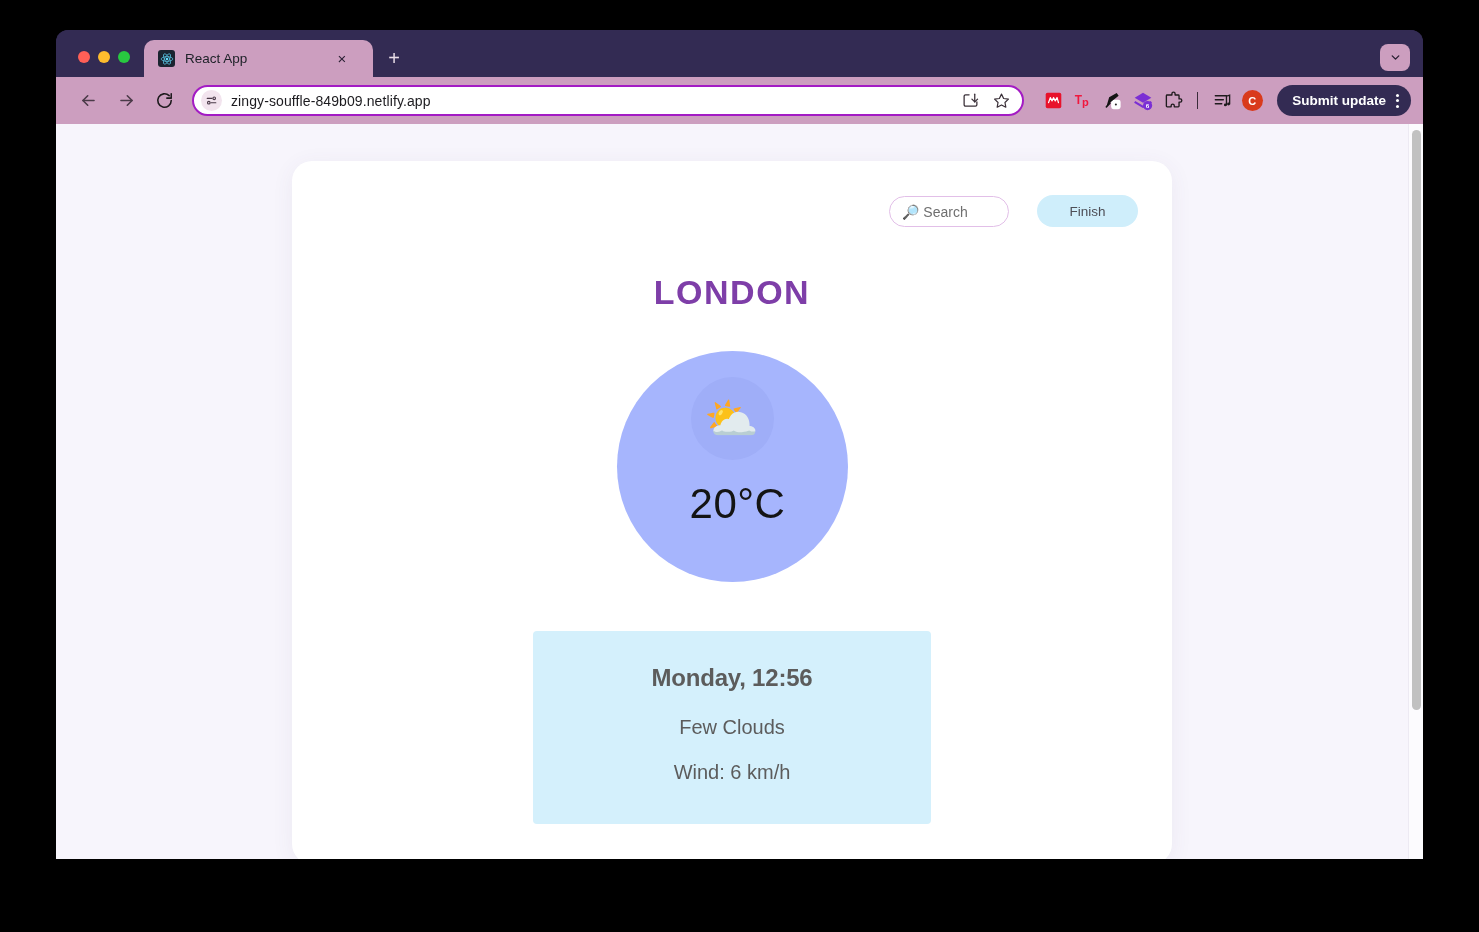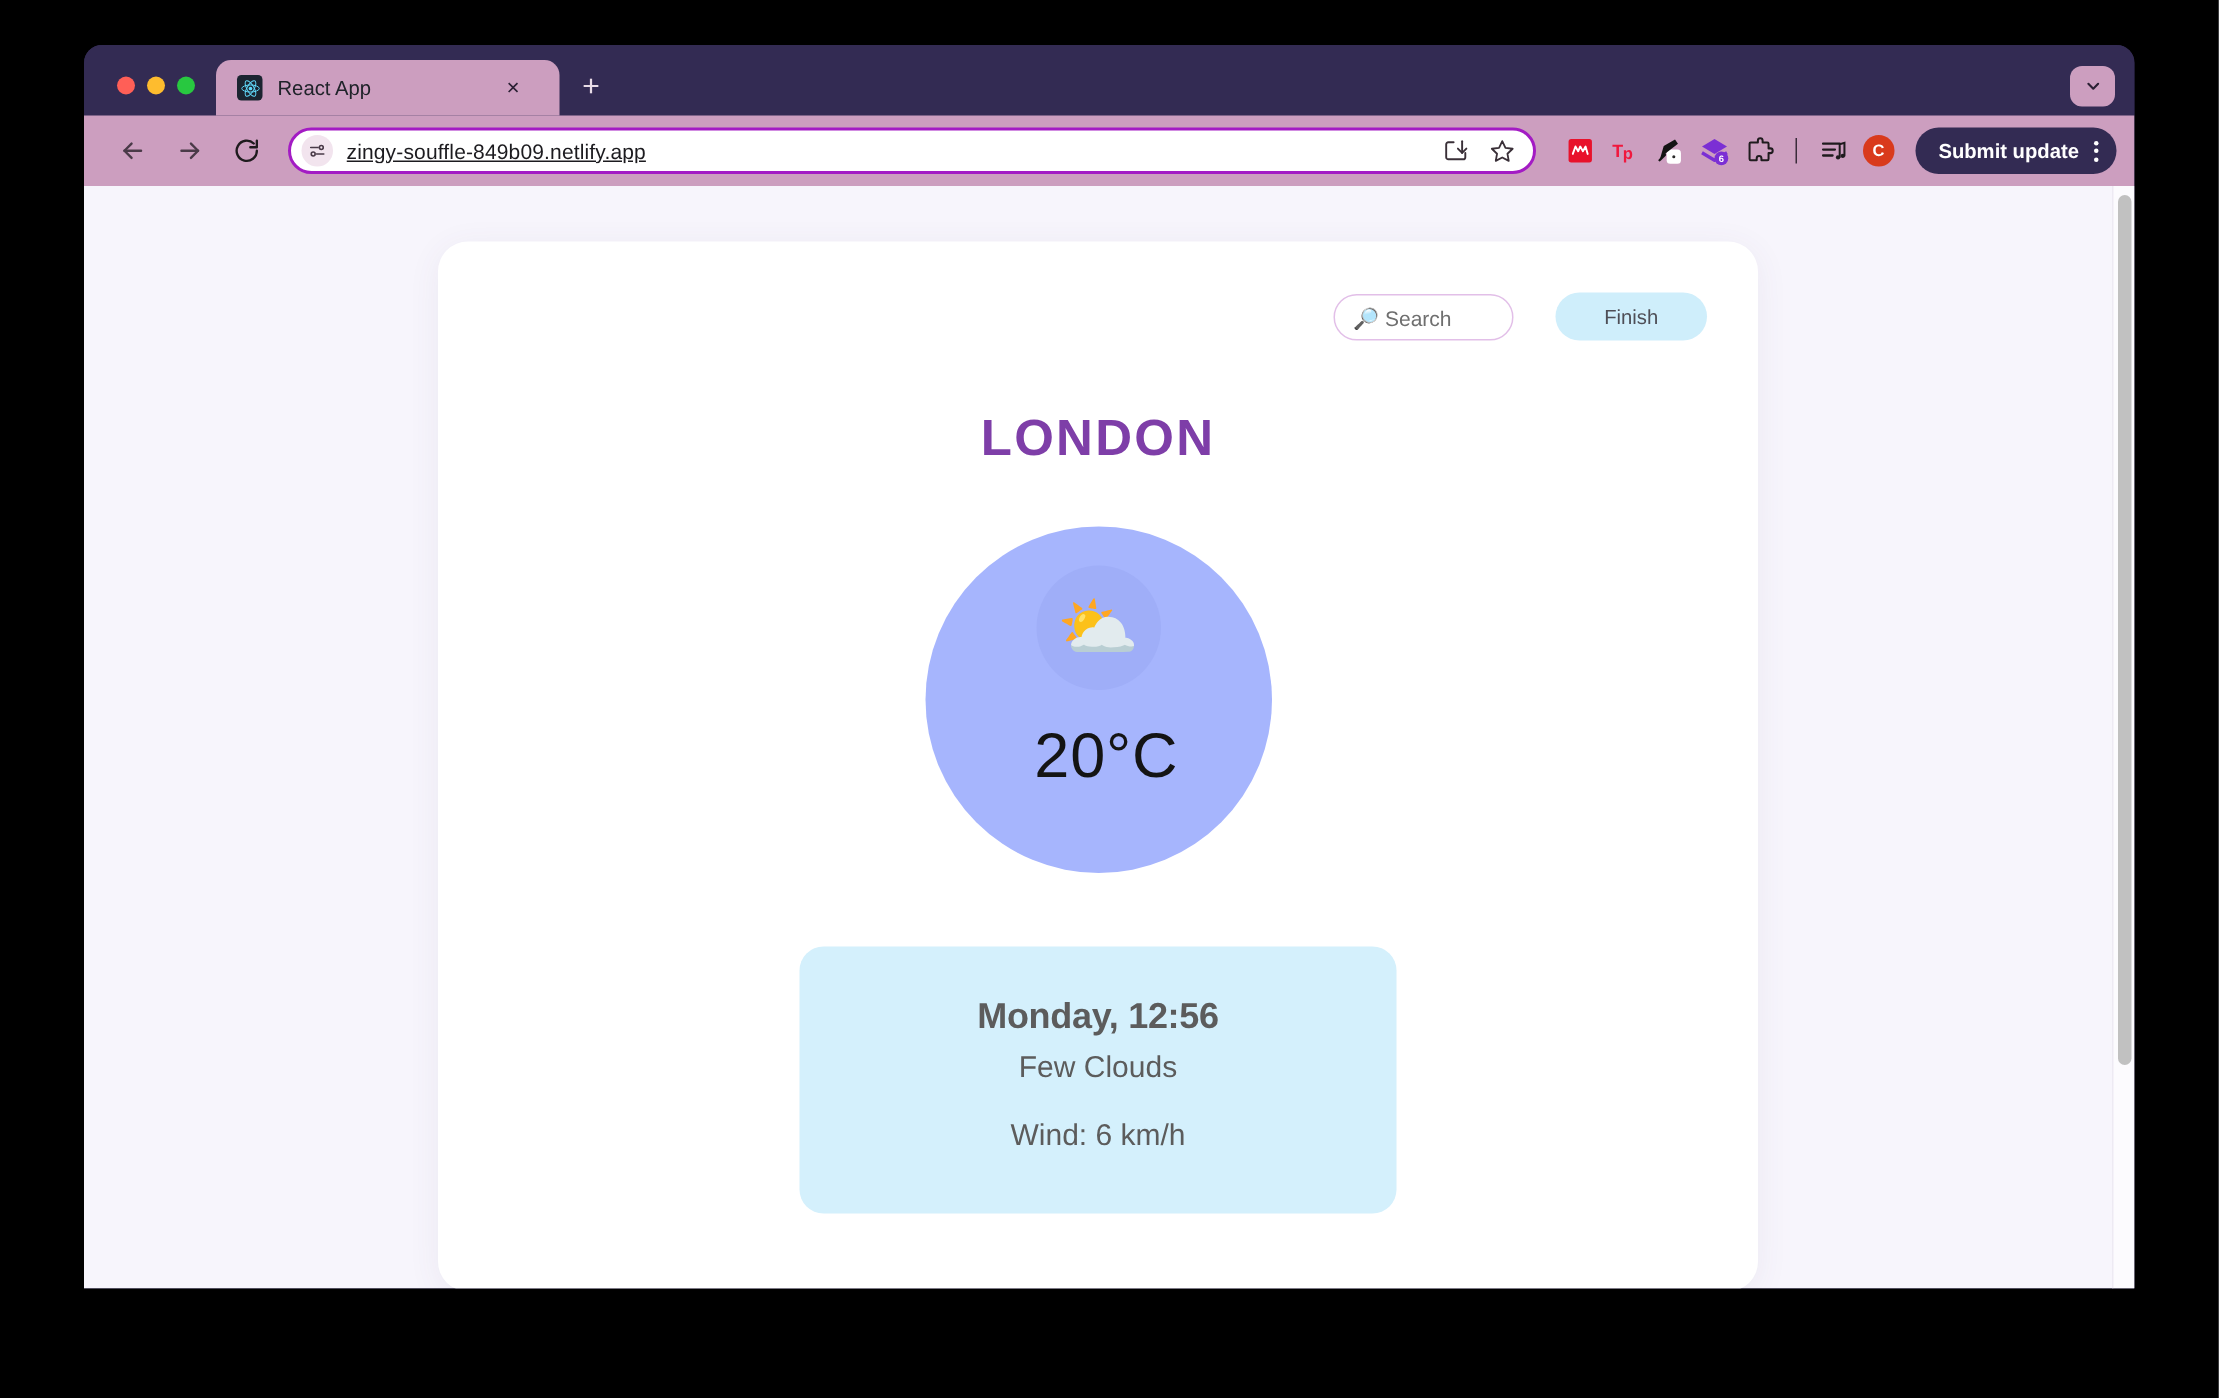--- a/index.html
+++ b/index.html
@@ -139,21 +139,20 @@
     flex: 0 0 auto;
     cursor: pointer;
   }
   .omnibox-url {
     flex: 1 1 auto;
     font-size: 14px;
     color: #1C1B1F;
     white-space: nowrap;
     overflow: hidden;
     letter-spacing: 0.1px;
-    text-decoration: underline;
   }
   .omni-action {
     width: 22px; height: 22px;
     display: flex; align-items: center; justify-content: center;
     cursor: pointer;
     flex: 0 0 auto;
   }
 
   .ext-row { display: flex; align-items: center; gap: 0; flex: 0 0 auto; }
   .ext-btn {
@@ -313,32 +312,32 @@
     font-size: 42px;
     color: #141414;
     letter-spacing: 0.5px;
     margin-left: 11px;
   }
 
   .info-card {
     width: 398px;
     margin: 49px auto 0;
     background: #D4F0FC;
-    border-radius: 16px;
+    border-radius: 4px;
     padding: 33px 20px 40px;
     text-align: center;
   }
   .info-datetime {
     font-size: 24px;
     font-weight: bold;
     color: #5C5C5C;
     letter-spacing: -0.2px;
   }
   .info-desc {
-    margin-top: 9px;
+    margin-top: 24px;
     font-size: 20px;
     color: #5C5C5C;
   }
   .info-wind {
     margin-top: 22px;
     font-size: 20px;
     color: #5C5C5C;
   }
 </style>
 </head>

